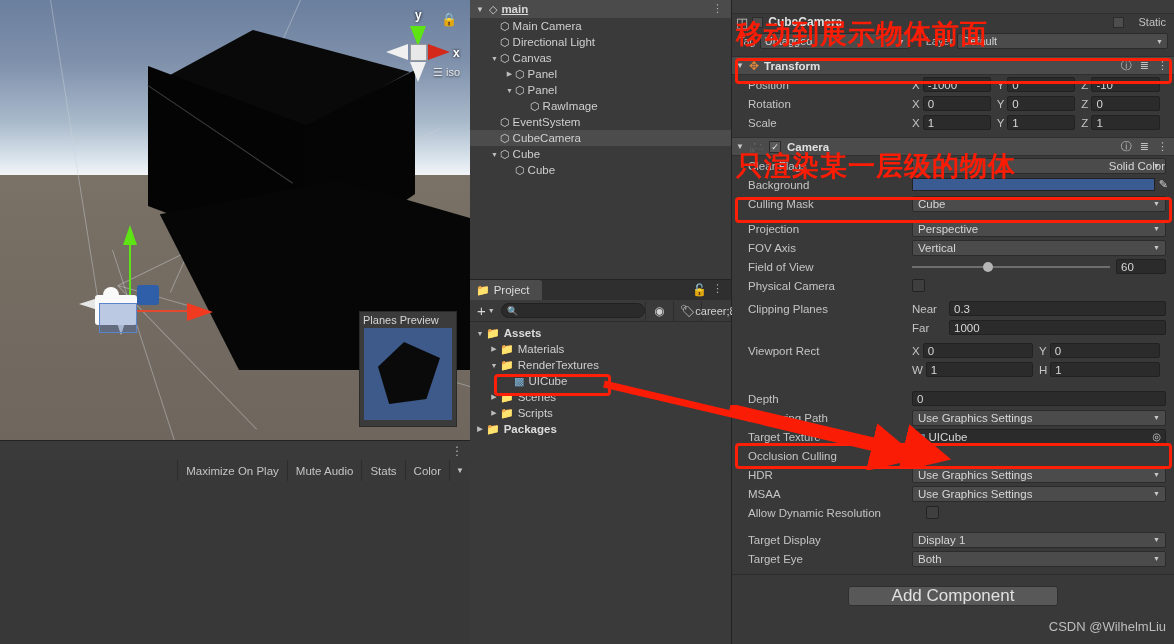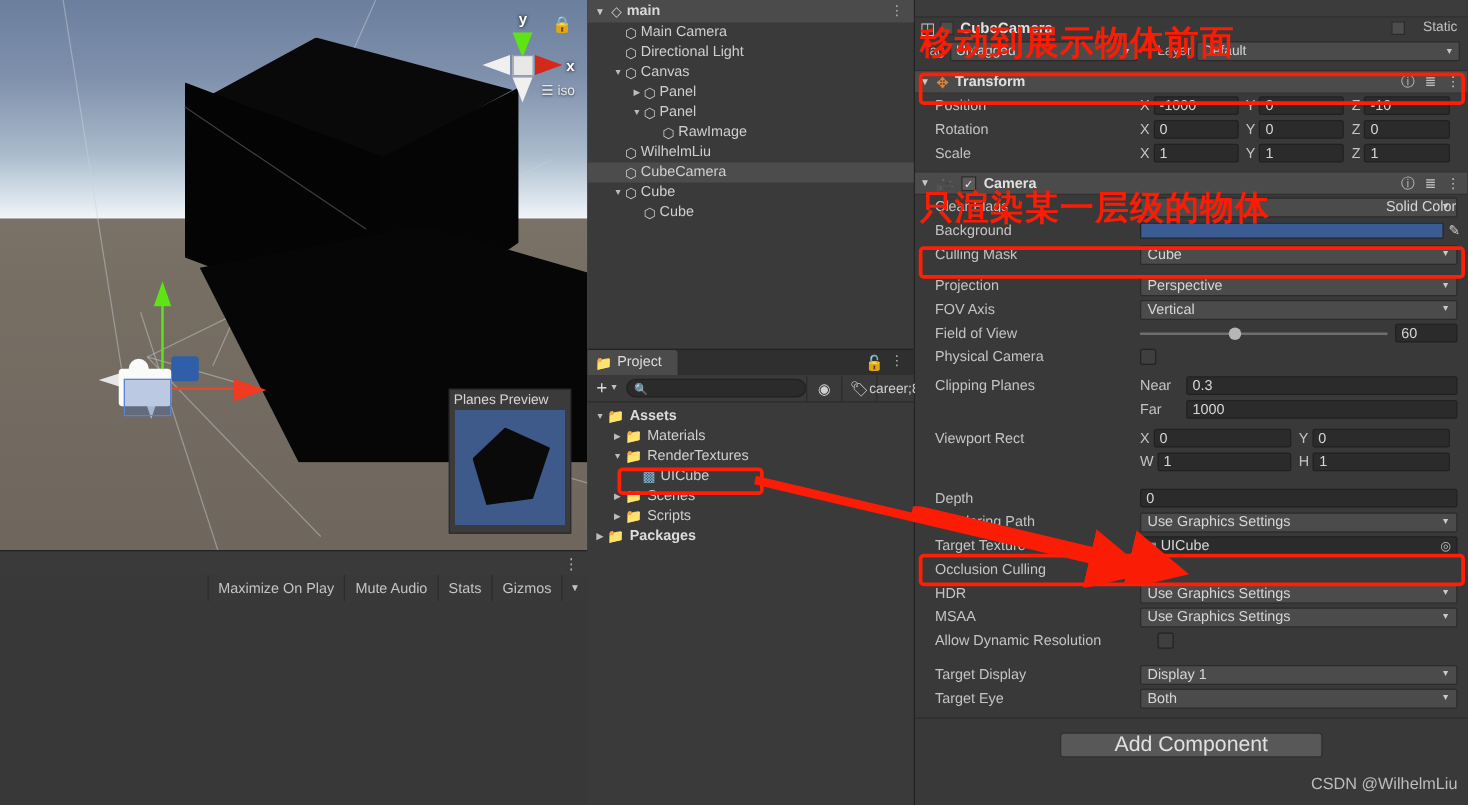--- a/index.html
+++ b/index.html
@@ -313,30 +313,30 @@
     </div>
   </div>
 
   <div id="scene-bottom">
     <div class="dots">⋮</div>
   </div>
   <div id="play-toolbar">
     <div class="ptbtn">Maximize On Play</div>
     <div class="ptbtn">Mute Audio</div>
     <div class="ptbtn">Stats</div>
-    <div class="ptbtn">Gizmos</div>
+    <div class="ptbtn">Color</div>
     <div class="ptbtn" style="padding:0 6px;font-size:8px;">▼</div>
   </div>
   <div id="play-below"></div>
 
   <div id="hierarchy">
     <div id="hier-header">
       <span class="caret">▼</span>
       <span class="scene-ico">◇</span>
-      <span style="font-weight:bold;">main</span>
+      <span style="font-weight:bold;text-decoration:underline;">main</span>
       <span class="dots">⋮</span>
     </div>
     <div id="hier-list">
         <div class="hrow">
           <span style="width: 15px; flex: 0 0 15px;"></span>
           <span class="tw"></span>
           <span class="go-ico">⬡</span>
           <span>Main Camera</span>
         </div>
         <div class="hrow">
@@ -366,21 +366,21 @@
         <div class="hrow">
           <span style="width: 45px; flex: 0 0 45px;"></span>
           <span class="tw"></span>
           <span class="go-ico">⬡</span>
           <span>RawImage</span>
         </div>
         <div class="hrow">
           <span style="width: 15px; flex: 0 0 15px;"></span>
           <span class="tw"></span>
           <span class="go-ico">⬡</span>
-          <span>WilhelmLiu</span>
+          <span>EventSystem</span>
         </div>
         <div class="hrow selected">
           <span style="width: 15px; flex: 0 0 15px;"></span>
           <span class="tw"></span>
           <span class="go-ico">⬡</span>
           <span>CubeCamera</span>
         </div>
         <div class="hrow">
           <span style="width: 15px; flex: 0 0 15px;"></span>
           <span class="tw">▼</span>

